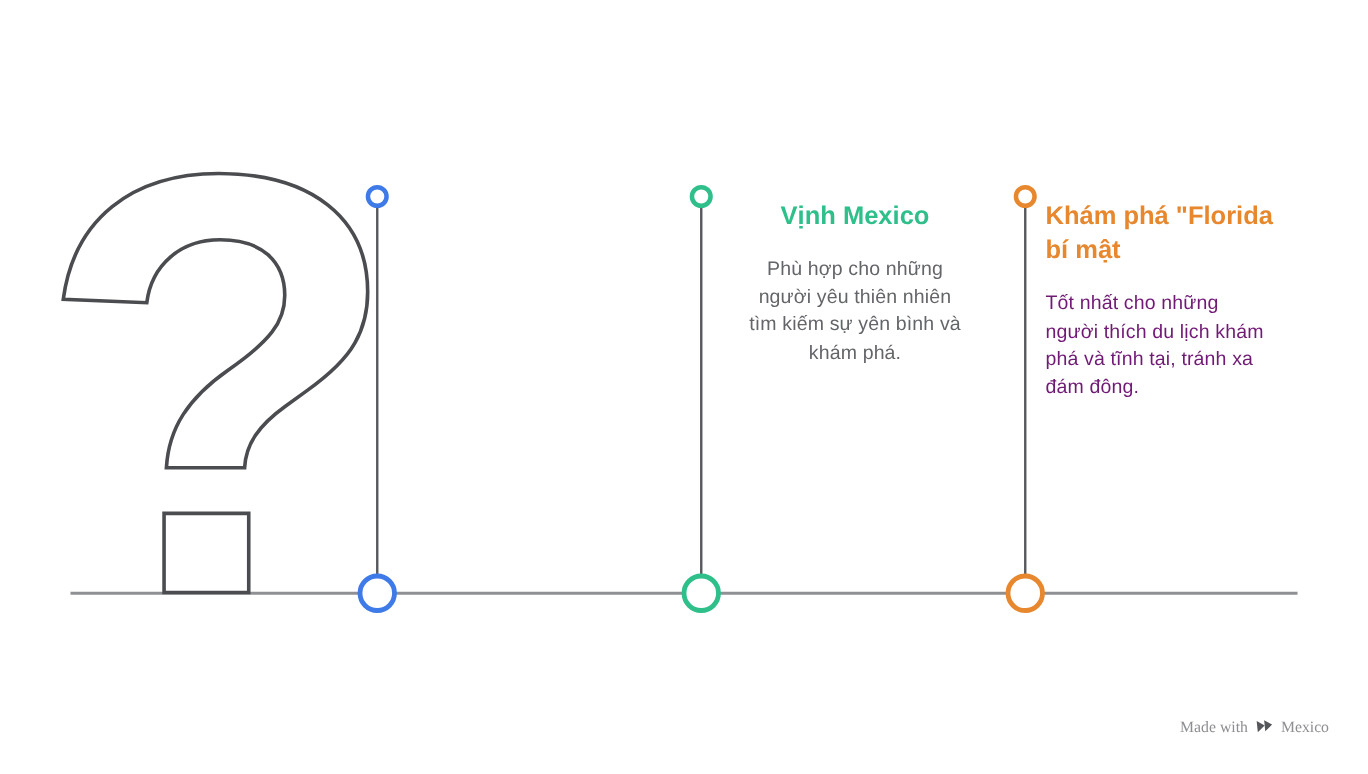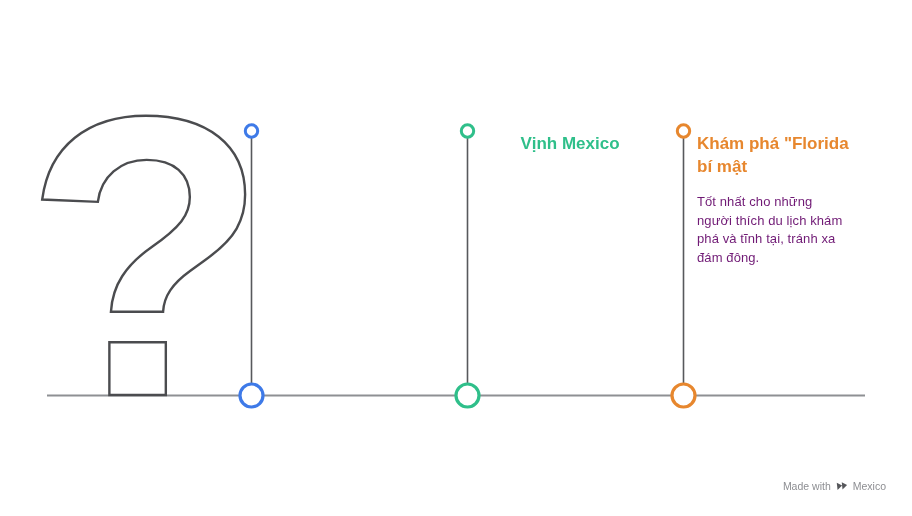--- a/index.html
+++ b/index.html
@@ -29,22 +29,22 @@
     font-size:17px;font-weight:bold;line-height:23px;
     margin:0 0 15px 0;white-space:pre-line;
   }
   .col .body{
     font-size:13px;line-height:18.6px;
     white-space:pre-line;letter-spacing:.1px;
   }
 
   .branding{
     position:absolute;top:479px;right:26px;
-    display:flex;align-items:center;gap:5px;
-    font-size:10.5px;line-height:14px;
+    display:flex;gap:5px;
+    font-size:10.5px;line-height:14px;font-family:Liberation Serif, serif;
   }
   .branding .logo{display:block;transform:rotate(-6deg);}
 </style>
 </head>
 <body style="background: rgb(255, 255, 255);">
 
 <div class="stage">
 
   <svg class="layer" width="912" height="516" viewBox="0 0 912 516">
 
@@ -62,20 +62,24 @@
 
     <circle cx="251.5" cy="395.5" r="11.5" fill="#ffffff" stroke-width="3.2" stroke="#3e7ae8"></circle>
     <circle cx="467.5" cy="395.5" r="11.5" fill="#ffffff" stroke-width="3.2" stroke="#2fbf8a"></circle>
     <circle cx="683.5" cy="395.5" r="11.5" fill="#ffffff" stroke-width="3.2" stroke="#e7872e"></circle>
   </svg>
 
 
 
   <div class="col col2">
     <div class="heading" style="color: rgb(47, 191, 138);">Vịnh Mexico</div>
+    <div class="body" style="color: rgb(99, 101, 105);">Phù hợp cho những
+người yêu thiên nhiên
+tìm kiếm sự yên bình và
+khám phá.</div>
   </div>
 
   <div class="col col3">
     <div class="heading" style="color: rgb(231, 135, 46);">Khám phá "Florida
 bí mật</div>
     <div class="body" style="color: #701a75;">Tốt nhất cho những
 người thích du lịch khám
 phá và tĩnh tại, tránh xa
 đám đông.</div>
   </div>

